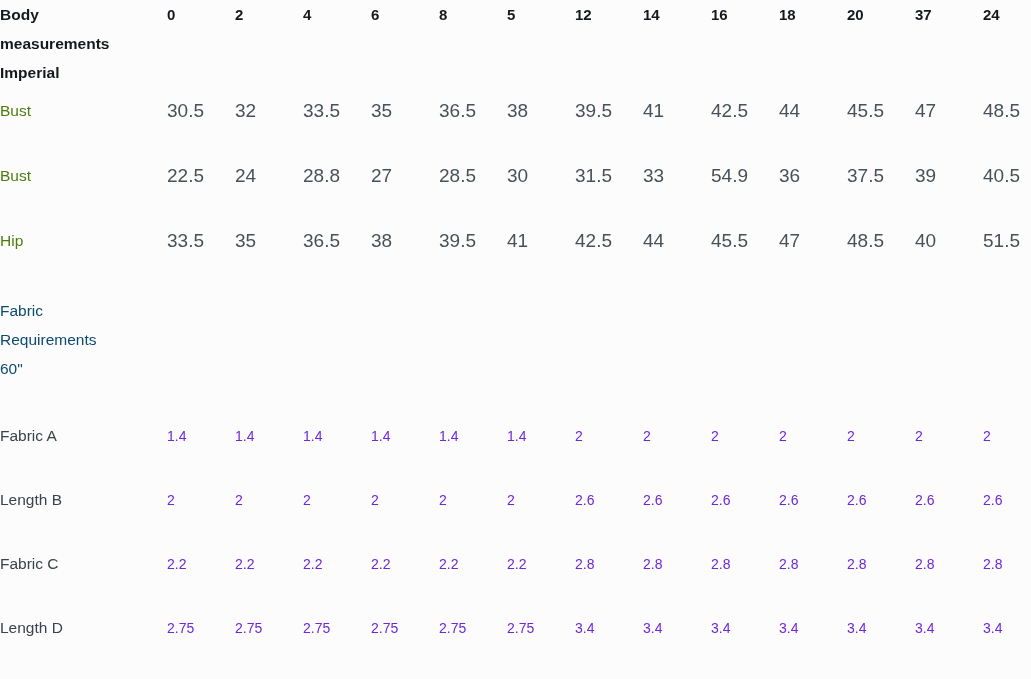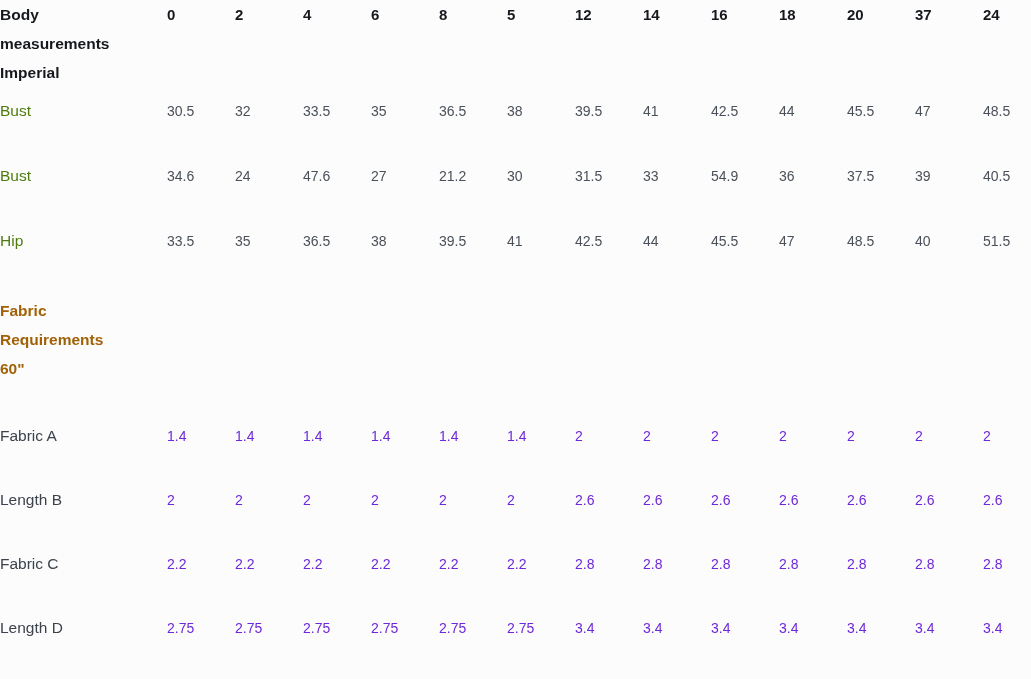--- a/index.html
+++ b/index.html
@@ -59,35 +59,35 @@
   .meas-row td {
     height: 65px;
   }
   .row-label {
     font-size: 15.5px;
     color: #4d7c0f;
     line-height: 20px;
     padding-top: 28px;
   }
   .cell-val {
-    font-size: 14px;
+    font-size: 19px;
     color: #4a5059;
     line-height: 20px;
     padding-top: 31px;
   }
 
   
   .fabric-row th {
     height: 130px;
     vertical-align: top;
   }
   .fabric-title {
     font-size: 15.5px;
-    font-weight: bold;
-    color: #a16207;
+    font-weight: normal;
+    color: #0c4a6e;
     line-height: 29px;
     padding-top: 17px;
   }
 
   
   .len-row td {
     height: 64px;
   }
   .len-label {
     font-size: 15.5px;
@@ -161,25 +161,25 @@
         <td class="cell-val">41</td>
         <td class="cell-val">42.5</td>
         <td class="cell-val">44</td>
         <td class="cell-val">45.5</td>
         <td class="cell-val">47</td>
         <td class="cell-val">48.5</td>
       </tr>
 
       <tr class="meas-row">
         <td class="row-label">Bust</td>
-        <td class="cell-val">34.6</td>
+        <td class="cell-val">22.5</td>
         <td class="cell-val">24</td>
-        <td class="cell-val">47.6</td>
+        <td class="cell-val">28.8</td>
         <td class="cell-val">27</td>
-        <td class="cell-val">21.2</td>
+        <td class="cell-val">28.5</td>
         <td class="cell-val">30</td>
         <td class="cell-val">31.5</td>
         <td class="cell-val">33</td>
         <td class="cell-val">54.9</td>
         <td class="cell-val">36</td>
         <td class="cell-val">37.5</td>
         <td class="cell-val">39</td>
         <td class="cell-val">40.5</td>
       </tr>
 

